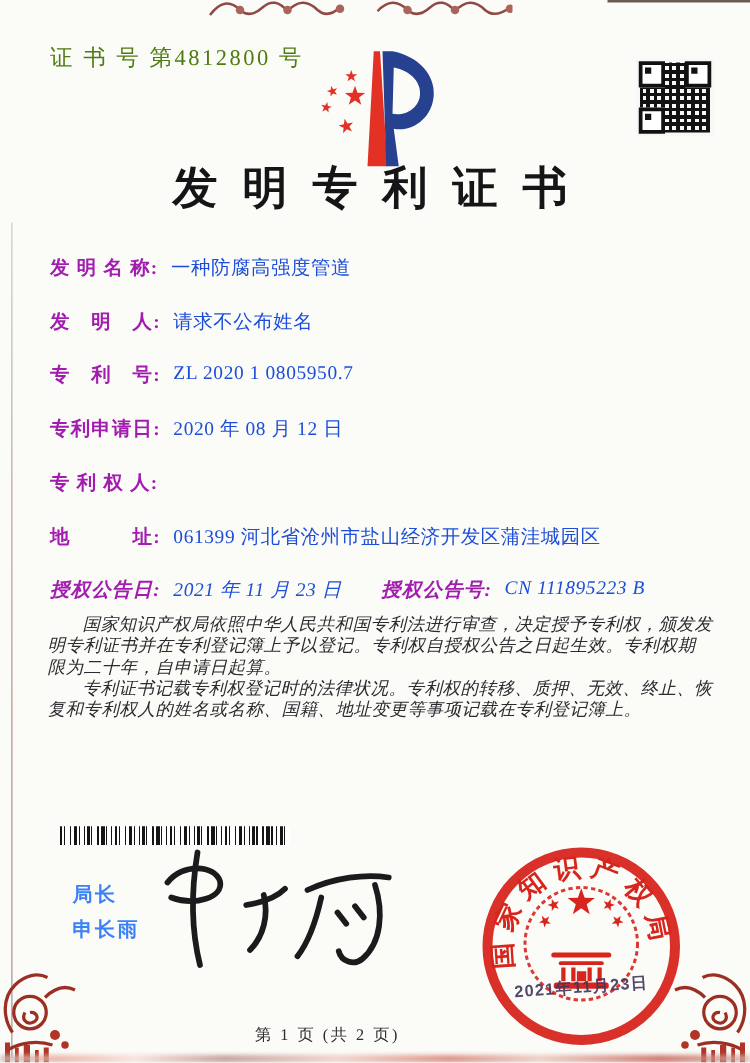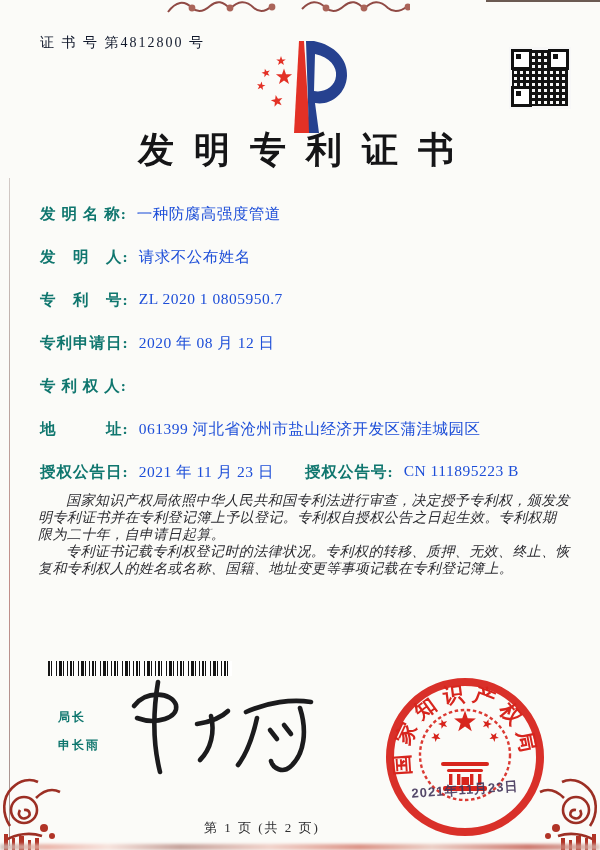--- a/index.html
+++ b/index.html
@@ -11,61 +11,61 @@
   }
   .abs{position:absolute;}
 
   
   .ornament-top{left:166px;top:0;width:244px;height:15px;opacity:.85;}
   .topline-right{left:486px;top:0;width:114px;height:2px;background:#6b5a52;filter:blur(.6px);}
   .left-edge-line{left:9px;top:178px;width:1px;height:668px;
     background:linear-gradient(#c8beba,#a9948e 30%,#b4726c 60%,#8d807c);opacity:.8;}
 
   
-  .cert-no{left:40px;top:34px;font-size:14px;letter-spacing:2px;color:#0f172a;font-weight:500;}
+  .cert-no{left:40px;top:34px;font-size:18px;letter-spacing:2px;color:#4d7c0f;font-weight:500;}
 
   
   .logo{left:253px;top:40px;width:110px;height:96px;}
 
   
   .qr{left:511px;top:49px;width:58px;height:58px;background:
      repeating-linear-gradient(90deg,#121212 0 3px,transparent 3px 6px),
      repeating-linear-gradient(0deg,#121212 0 3px,#f7f7f7 3px 6px);
      outline:3px solid #f7f7f7;outline-offset:-1px;}
   .qr .finder{position:absolute;width:15px;height:15px;border:3px solid #111;background:#fff;}
   .qr .finder::after{content:"";position:absolute;left:2px;top:2px;width:5px;height:5px;background:#111;}
   .qr .f-tl{left:0;top:0;} .qr .f-tr{right:0;top:0;} .qr .f-bl{left:0;bottom:0;}
 
   
   .title{left:0;top:126px;width:600px;text-align:center;font-size:36px;font-weight:600;
     letter-spacing:20px;padding-left:12px;box-sizing:border-box;color:#151517;}
 
   
   .fields{left:40px;top:204px;width:540px;font-size:15.5px;}
   .field-row{height:43px;display:flex;align-items:flex-start;white-space:nowrap;}
-  .field-label{font-weight:700;color:#0f766e;margin-right:10px;letter-spacing:1px;}
+  .field-label{font-weight:700;color:#a21caf;margin-right:10px;letter-spacing:1px;}
   .field-value{font-weight:500;color:#1d4ed8;letter-spacing:.5px;}
-  .grant-row{position:relative;height:30px;}
+  .grant-row{position:relative;height:30px;font-style:italic;}
   .grant-no{position:absolute;left:265px;top:0;display:flex;white-space:nowrap;}
 
   
   .body-text{left:38px;top:492px;width:532px;font-size:14px;line-height:17px;
     color:#2b2b30;font-style:italic;font-weight:500;letter-spacing:.4px;}
   .body-text p{margin:0;text-indent:2em;}
 
   
   .barcode{left:48px;top:661px;width:184px;height:15px;background:
     repeating-linear-gradient(90deg,
       #151515 0 2px,#fff 2px 3px,#151515 3px 4px,#fff 4px 8px,
       #151515 8px 9px,#fff 9px 11px,#151515 11px 14px,#fff 14px 15px,
       #151515 15px 16px,#fff 16px 19px,#151515 19px 20px,#fff 20px 22px);}
 
   
   .director{left:58px;top:703px;font-family:"Liberation Sans","DejaVu Sans",sans-serif;
-    font-size:12px;font-weight:600;color:#0f766e;line-height:28px;letter-spacing:2px;}
+    font-size:16px;font-weight:600;color:#3b82f6;line-height:28px;letter-spacing:2px;}
 
   
   .signature{left:118px;top:672px;width:225px;height:118px;}
 
   
   .seal{left:382px;top:674px;width:166px;height:166px;}
   .seal-date{left:390px;top:781px;width:150px;text-align:center;font-size:13px;font-weight:700;
     color:#43355a;letter-spacing:1px;transform:rotate(-4deg);opacity:.9;
     font-family:"Liberation Sans","DejaVu Sans",sans-serif;}
 

